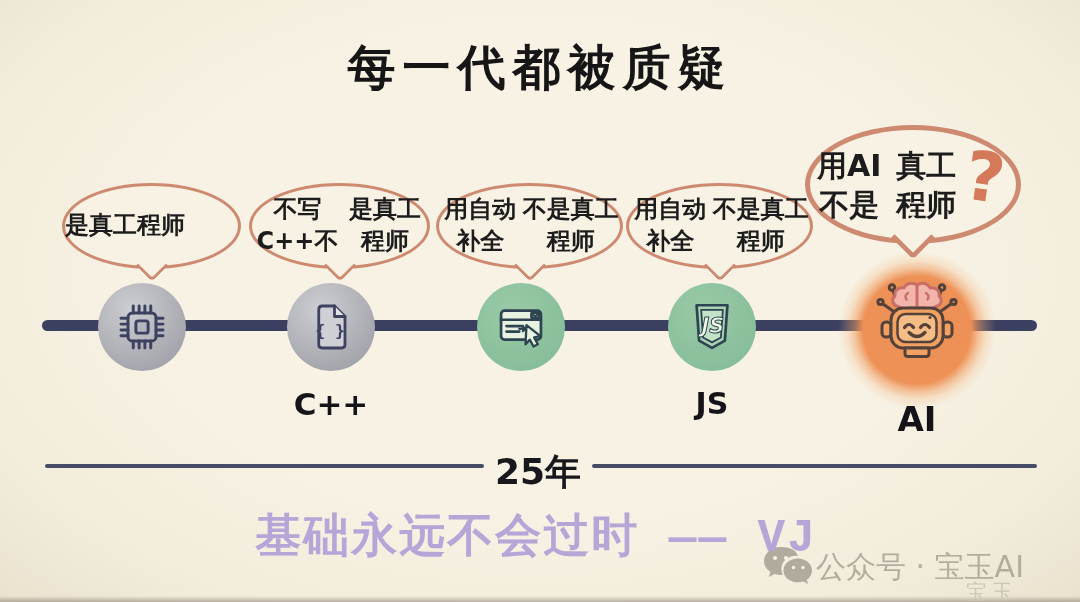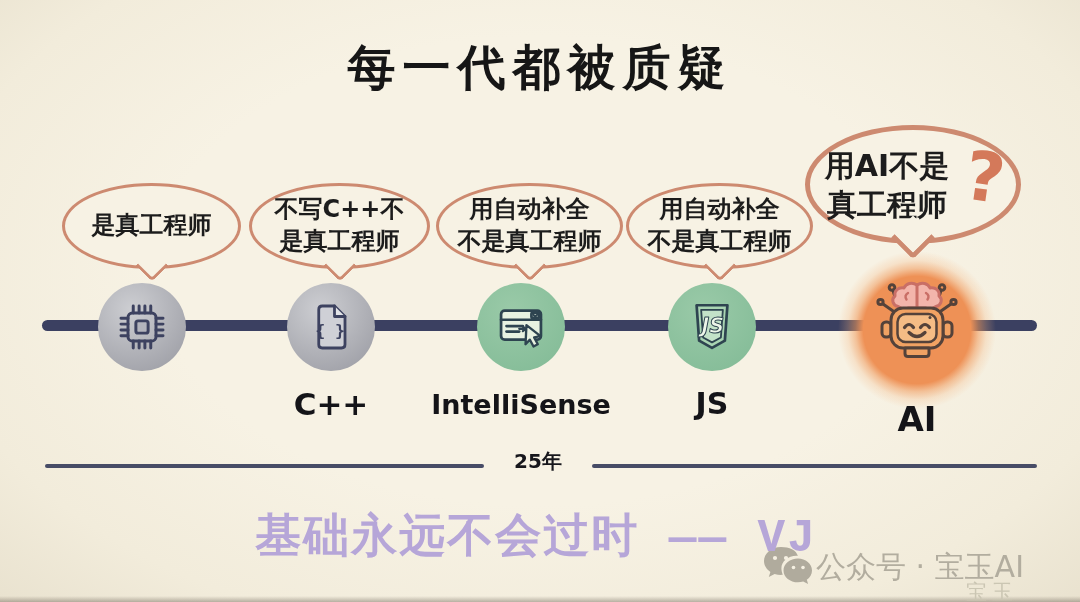--- a/index.html
+++ b/index.html
@@ -25,22 +25,22 @@
     font-size: 48px; font-weight: bold; color: #161616;
     letter-spacing: 7px;
   }
 
   
   .bubble {
     position: absolute;
     background: #f7f2e4;
     border: 3px solid #cd8a70;
     border-radius: 50%;
-    display: flex; flex-direction: column;
-    align-items: center; justify-content: center;
+    display: flex; 
+    align-items: center; 
     text-align: center;
     font-weight: bold; color: #1c1c1c;
     font-size: 24px; line-height: 1.32;
     z-index: 3;
   }
   .bubble::after {
     content: "";
     position: absolute;
     bottom: -11px; left: 50%;
     width: 20px; height: 20px;
@@ -116,21 +116,21 @@
   
   .duration-line {
     position: absolute; top: 464px; height: 4px;
     background: #474c66; border-radius: 2px;
   }
   .dline-left  { left: 45px;  width: 439px; }
   .dline-right { left: 592px; width: 445px; }
   .duration-label {
     position: absolute; left: 484px; top: 448px; width: 108px;
     text-align: center;
-    font-size: 20px; font-weight: bold; color: #17171c;
+    font-size: 36px; font-weight: bold; color: #17171c;
   }
 
   
   .quote {
     position: absolute; top: 505px; left: 0; width: 1072px;
     text-align: center;
     font-size: 46px; font-weight: bold;
     color: #b6a6d8;
     letter-spacing: 2px;
     z-index: 5;
@@ -248,21 +248,20 @@
 
       <path d="M37.5 47.5 q4.5-6 9 0" stroke-width="3.2"></path>
       <path d="M53.5 47.5 q4.5-6 9 0" stroke-width="3.2"></path>
       <path d="M42 52.5 q8 8 16 0" stroke-width="3.2"></path>
 
       <path d="M38 68 h24 v5.5 q0 3 -3 3 h-18 q-3 0 -3 -3 z" fill="#f1a263"></path>
     </svg>
   </div>
 
   <div class="node-label label-2">C++</div>
-  <div class="node-label label-3">IntelliSense</div>
   <div class="node-label label-4">JS</div>
   <div class="node-label label-5">AI</div>
 
   <div class="duration-line dline-left"></div>
   <div class="duration-label">25年</div>
   <div class="duration-line dline-right"></div>
 
   <div class="watermark">
     <svg width="54" height="44" viewBox="0 0 54 44">
       <g fill="#b0ab9d" stroke="none">

